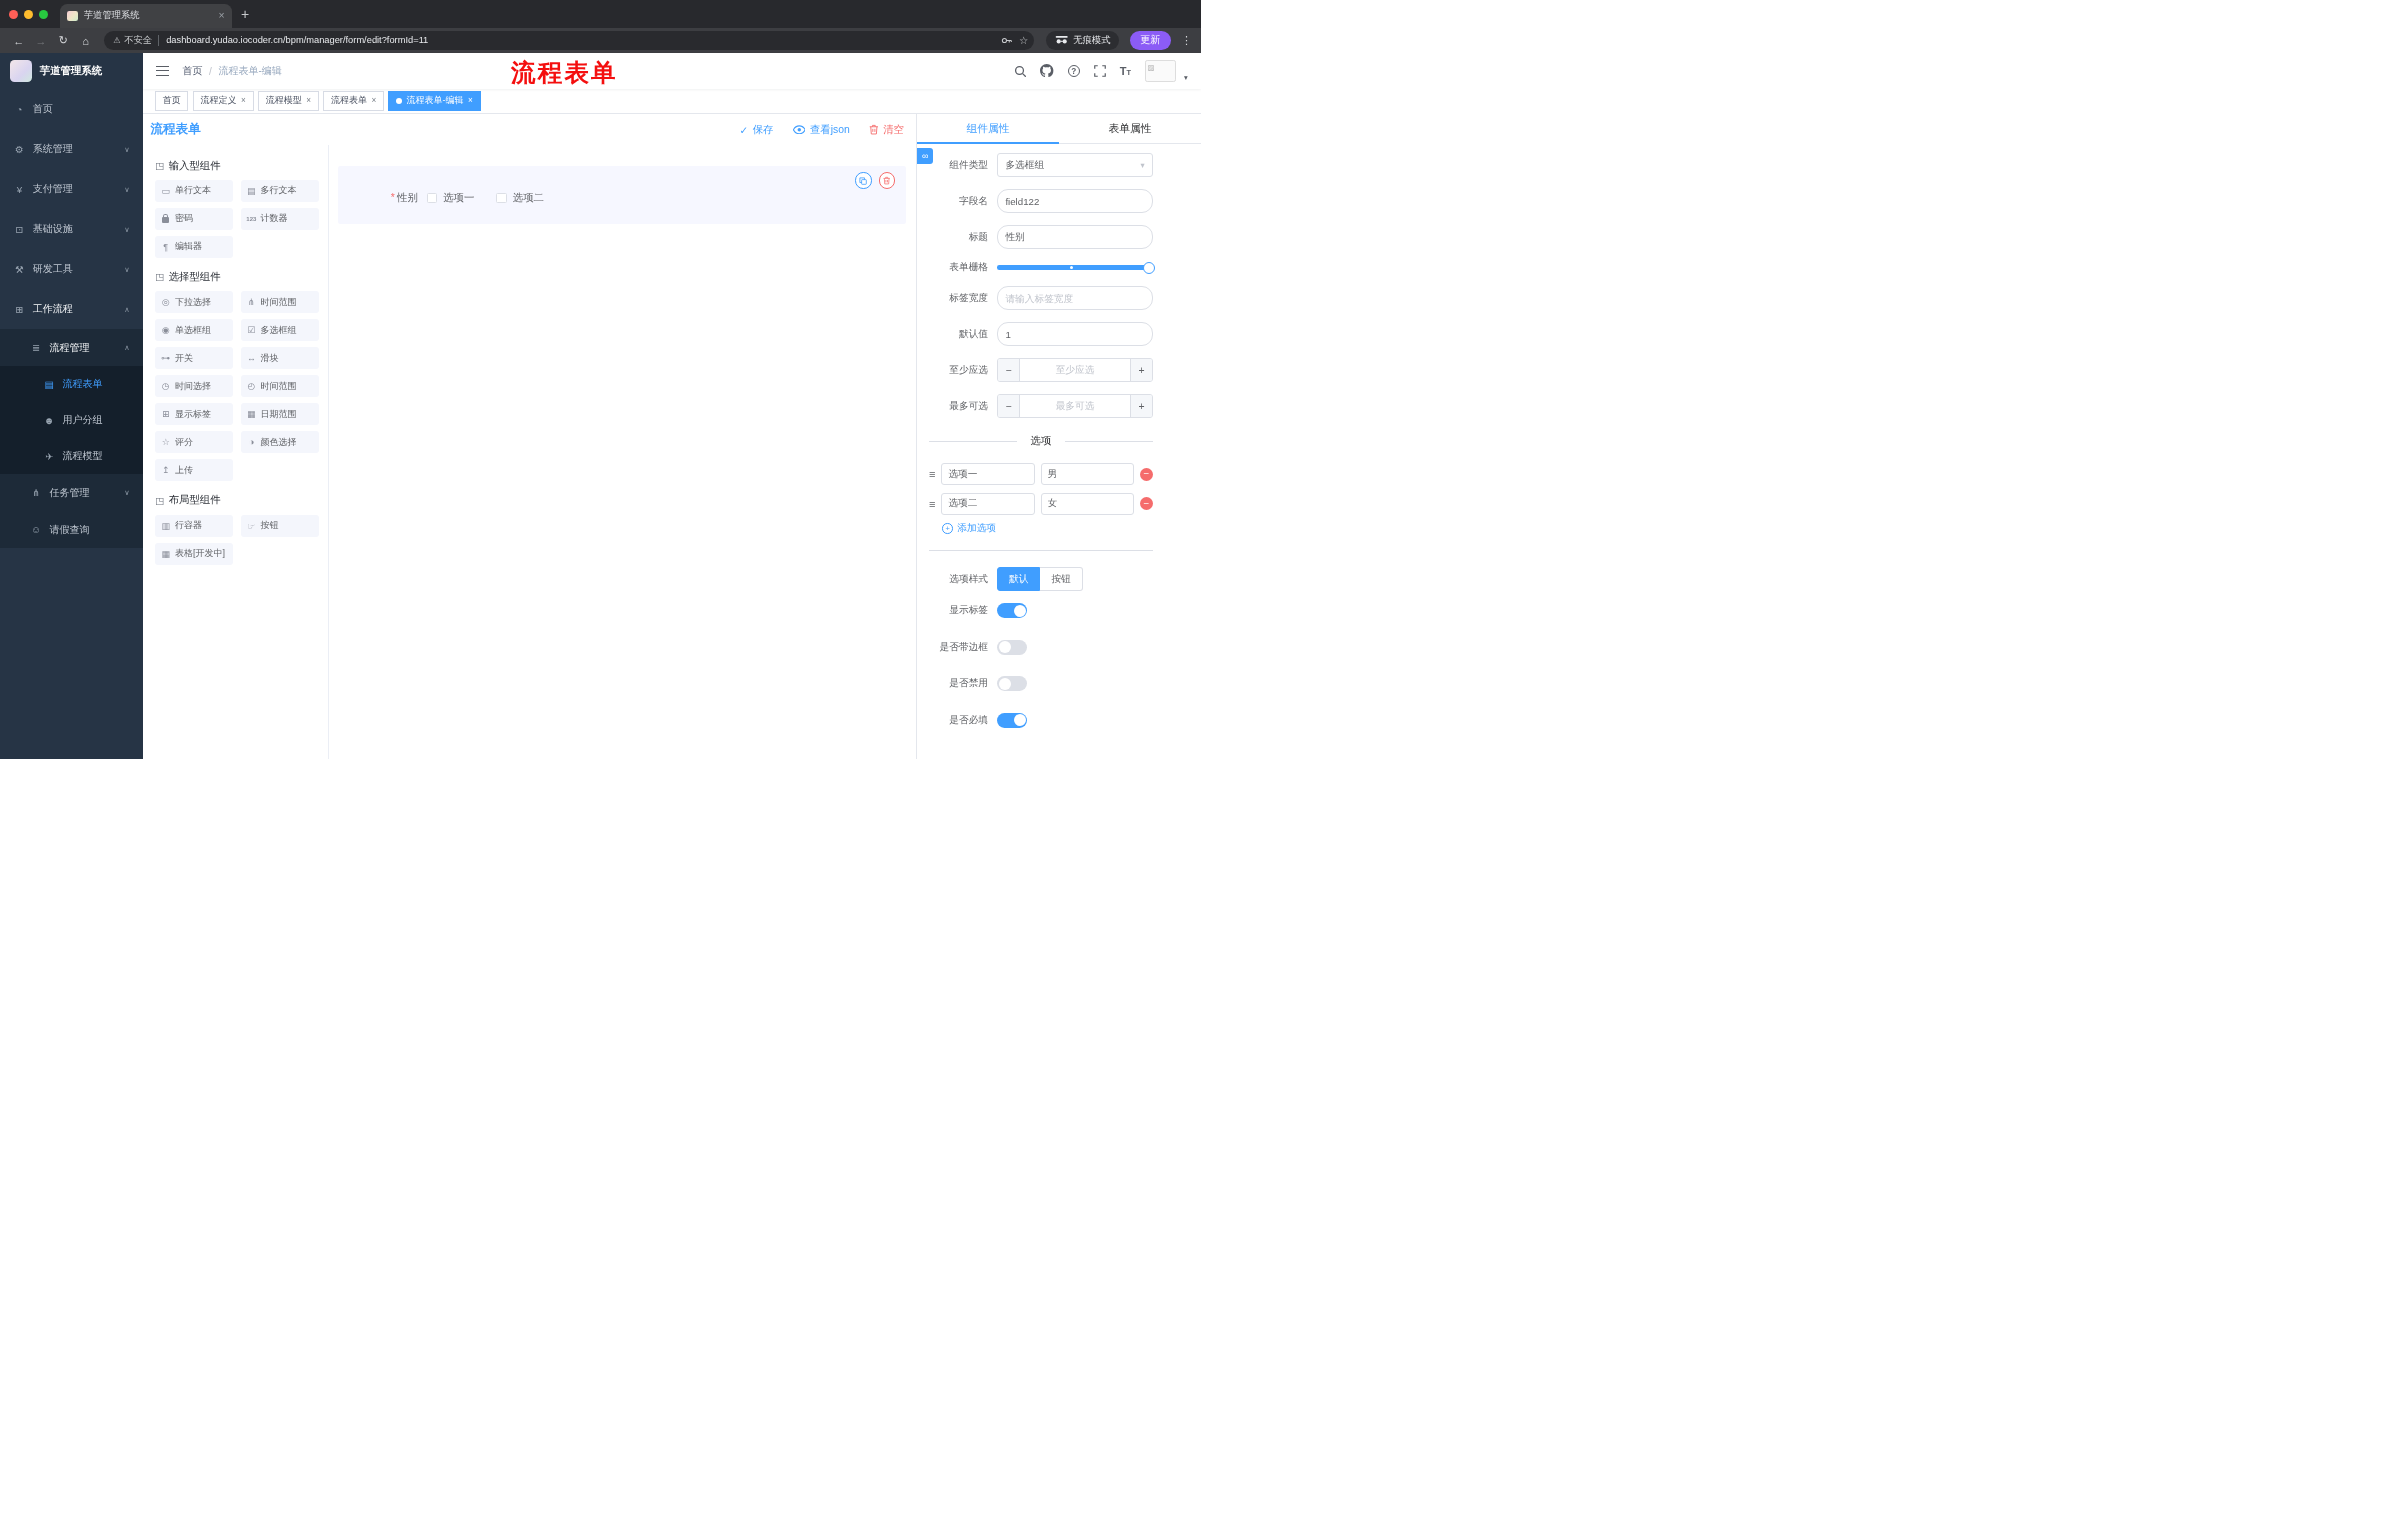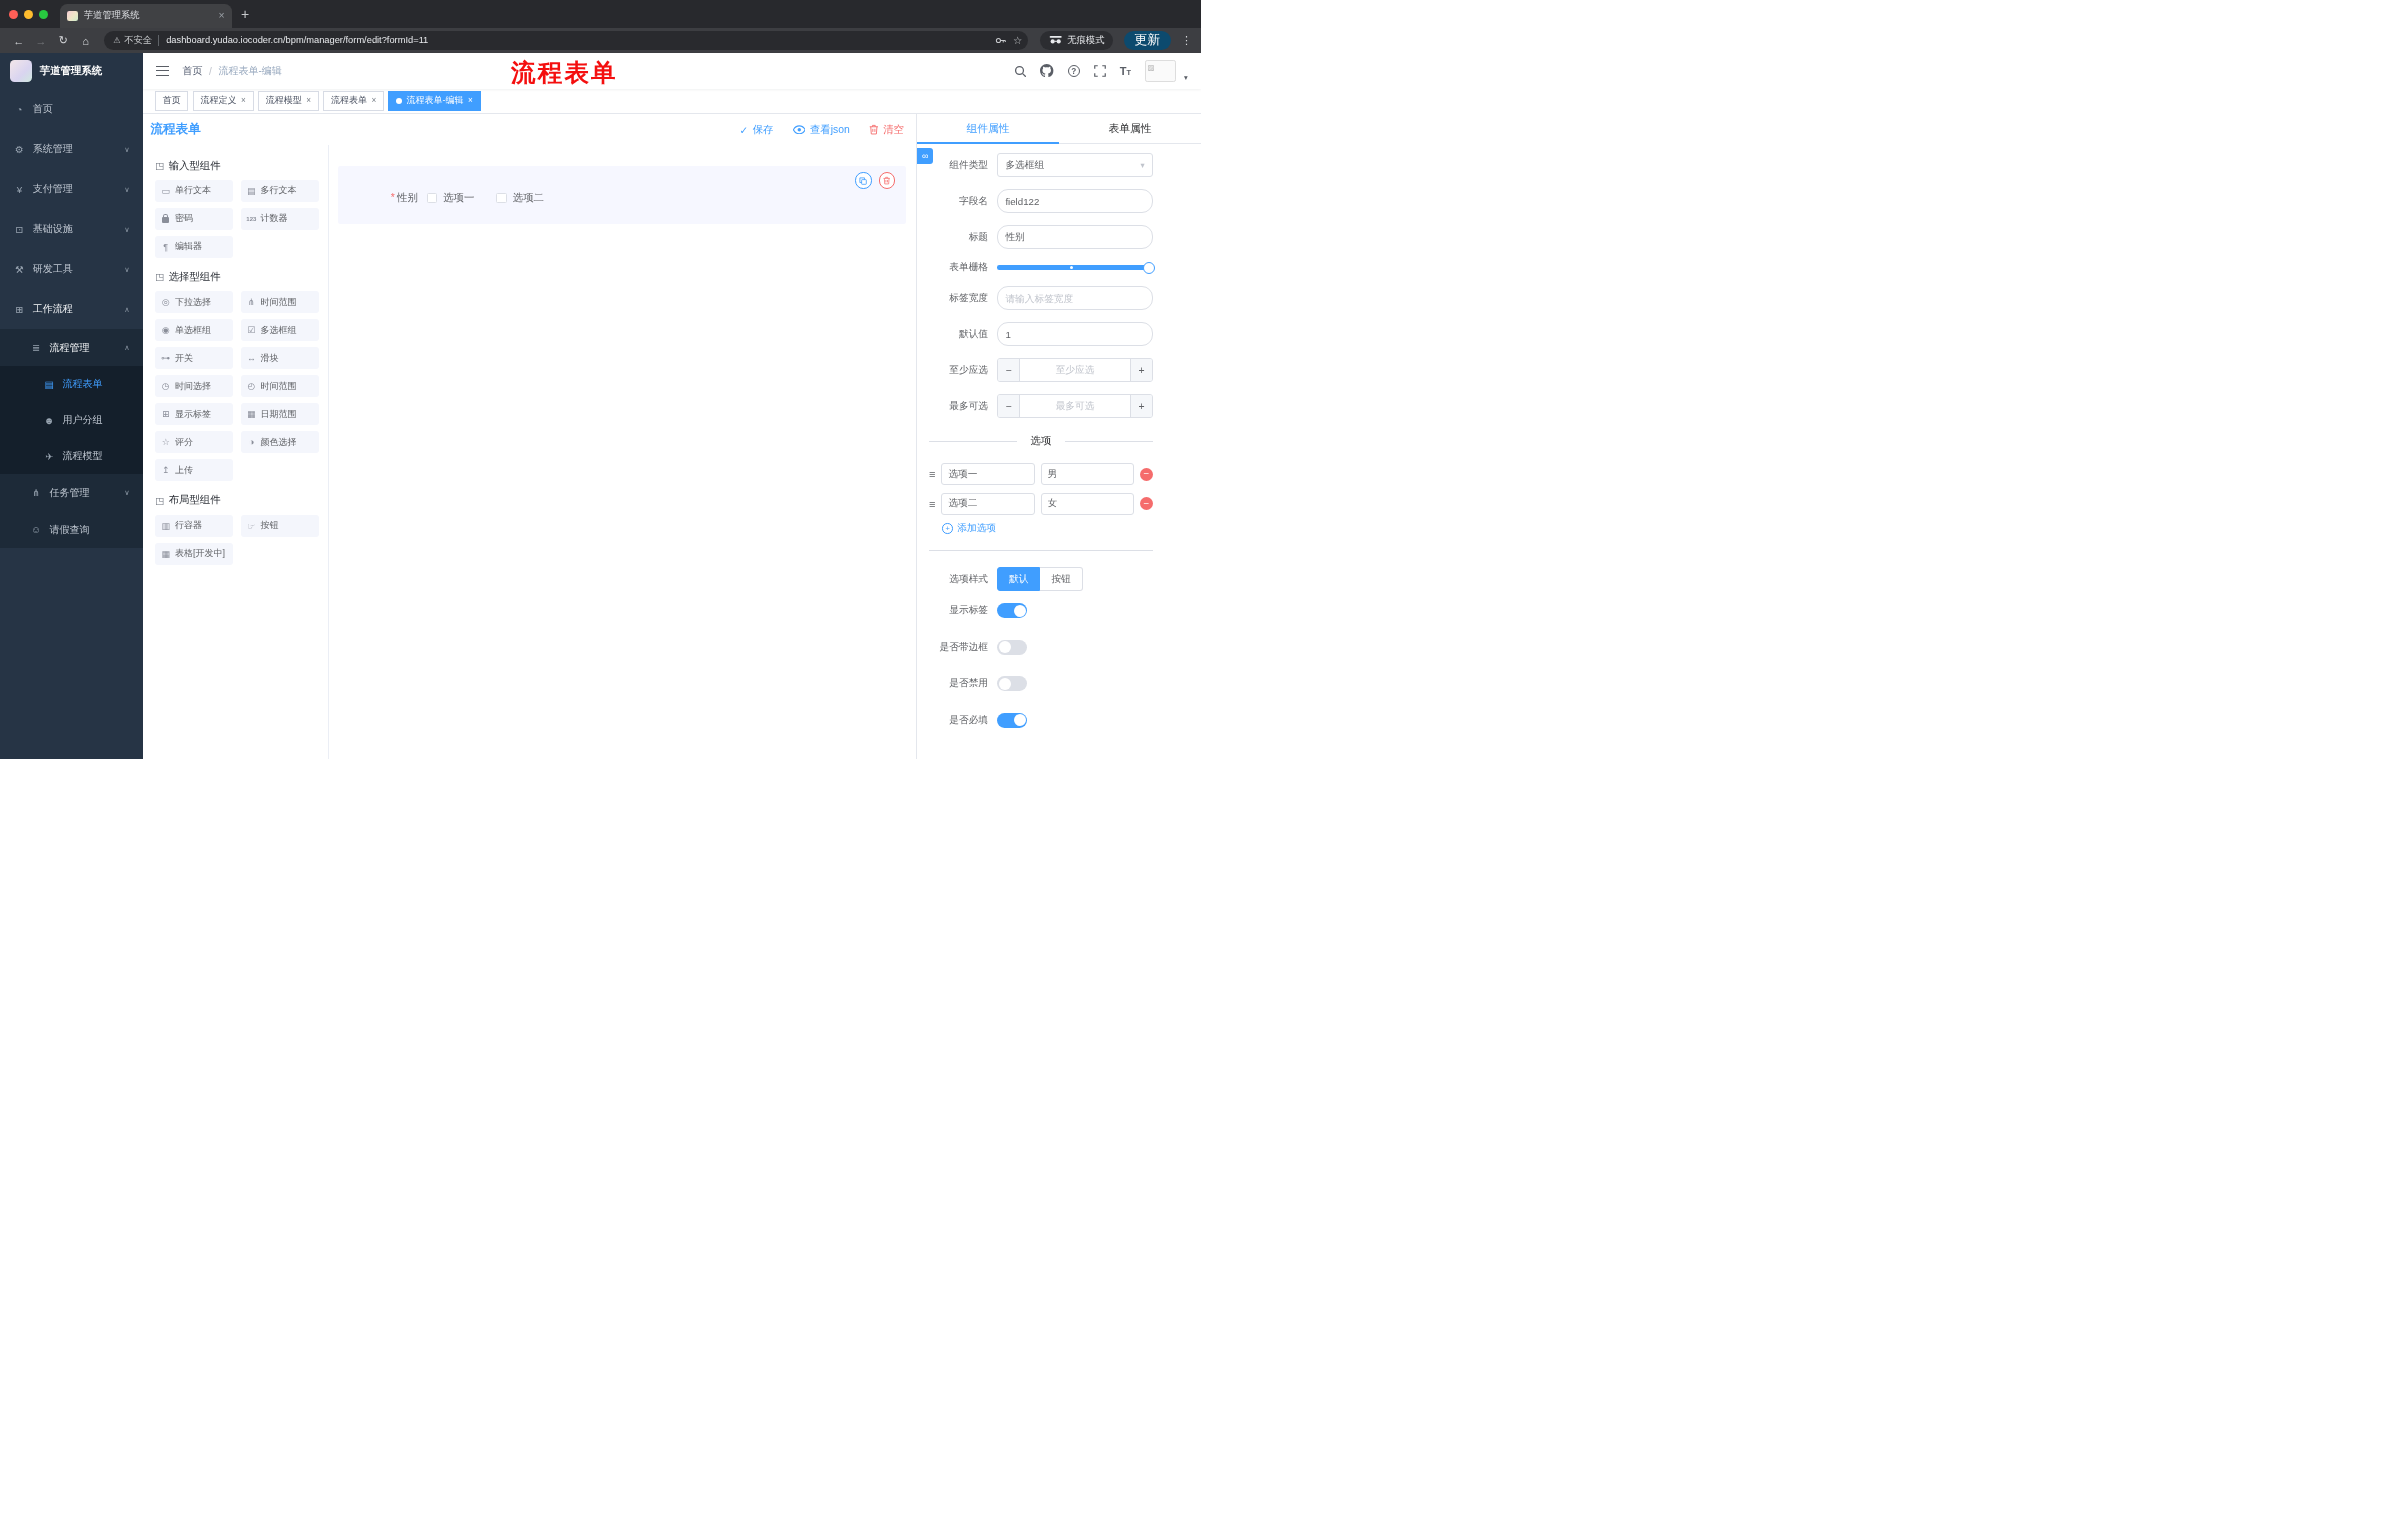--- a/index.html
+++ b/index.html
@@ -21,21 +21,21 @@
   .nav-ic { width:19.3px; text-align:center; font-size:11px; color:#d5d7da; }
   .nav-ic.dim { color:#77797d; }
   .url-pill { flex:1; height:19.3px; background:#292a2e; border-radius:9.7px; display:flex; align-items:center; padding:0 6px 0 9px; margin:0 6px; font-size:9.3px; }
   .warn { font-size:8.2px; color:#c7c9cc; margin-right:3.7px; }
   .sec { color:#c7c9cc; margin-right:6px; }
   .vd { width:0.7px; height:10.4px; background:#5f6368; margin-right:7.4px; }
   .url { color:#e8eaed; flex:1; white-space:nowrap; overflow:hidden; }
   .pill-ic { color:#c7c9cc; margin-left:7.4px; display:flex; align-items:center; }
   .pill-ic.star { font-size:10.4px; }
   .incog { display:flex; align-items:center; gap:4.5px; background:#2c2d31; border-radius:9.7px; height:19.3px; padding:0 9px; color:#e8eaed; font-size:9.3px; margin-left:3px; }
-  .update-btn { background:#0c4a6e; color:#fff; border-radius:9.7px; height:19.3px; display:flex; align-items:center; padding:0 10.4px; font-size:13px; margin-left:7.4px; }
+  .update-btn { background:#8b5cf6; color:#fff; border-radius:9.7px; height:19.3px; display:flex; align-items:center; padding:0 10.4px; font-size:10px; margin-left:7.4px; }
   .kebab { font-size:11px; margin-left:7.4px; color:#d5d7da; }
 
   
   .app { display:flex; height:706px; }
   .sidebar { width:143px; background:#263445; flex:none; overflow:hidden; }
   .logo-row { height:36px; display:flex; align-items:center; gap:7.4px; padding:0 10.4px; }
   .logo-img { width:22px; height:22px; border-radius:4.5px; background:linear-gradient(135deg,#f3e7e9,#d9d4f0 60%,#cfe8df); flex:none; }
   .logo-title { color:#fff; font-size:10.4px; font-weight:bold; white-space:nowrap; }
   .mi { display:flex; align-items:center; gap:7.4px; color:#c0c8d2; font-size:10px; cursor:pointer; }
   .mi .ic { width:12px; text-align:center; color:#98a4b1; font-size:9.7px; flex:none; }

